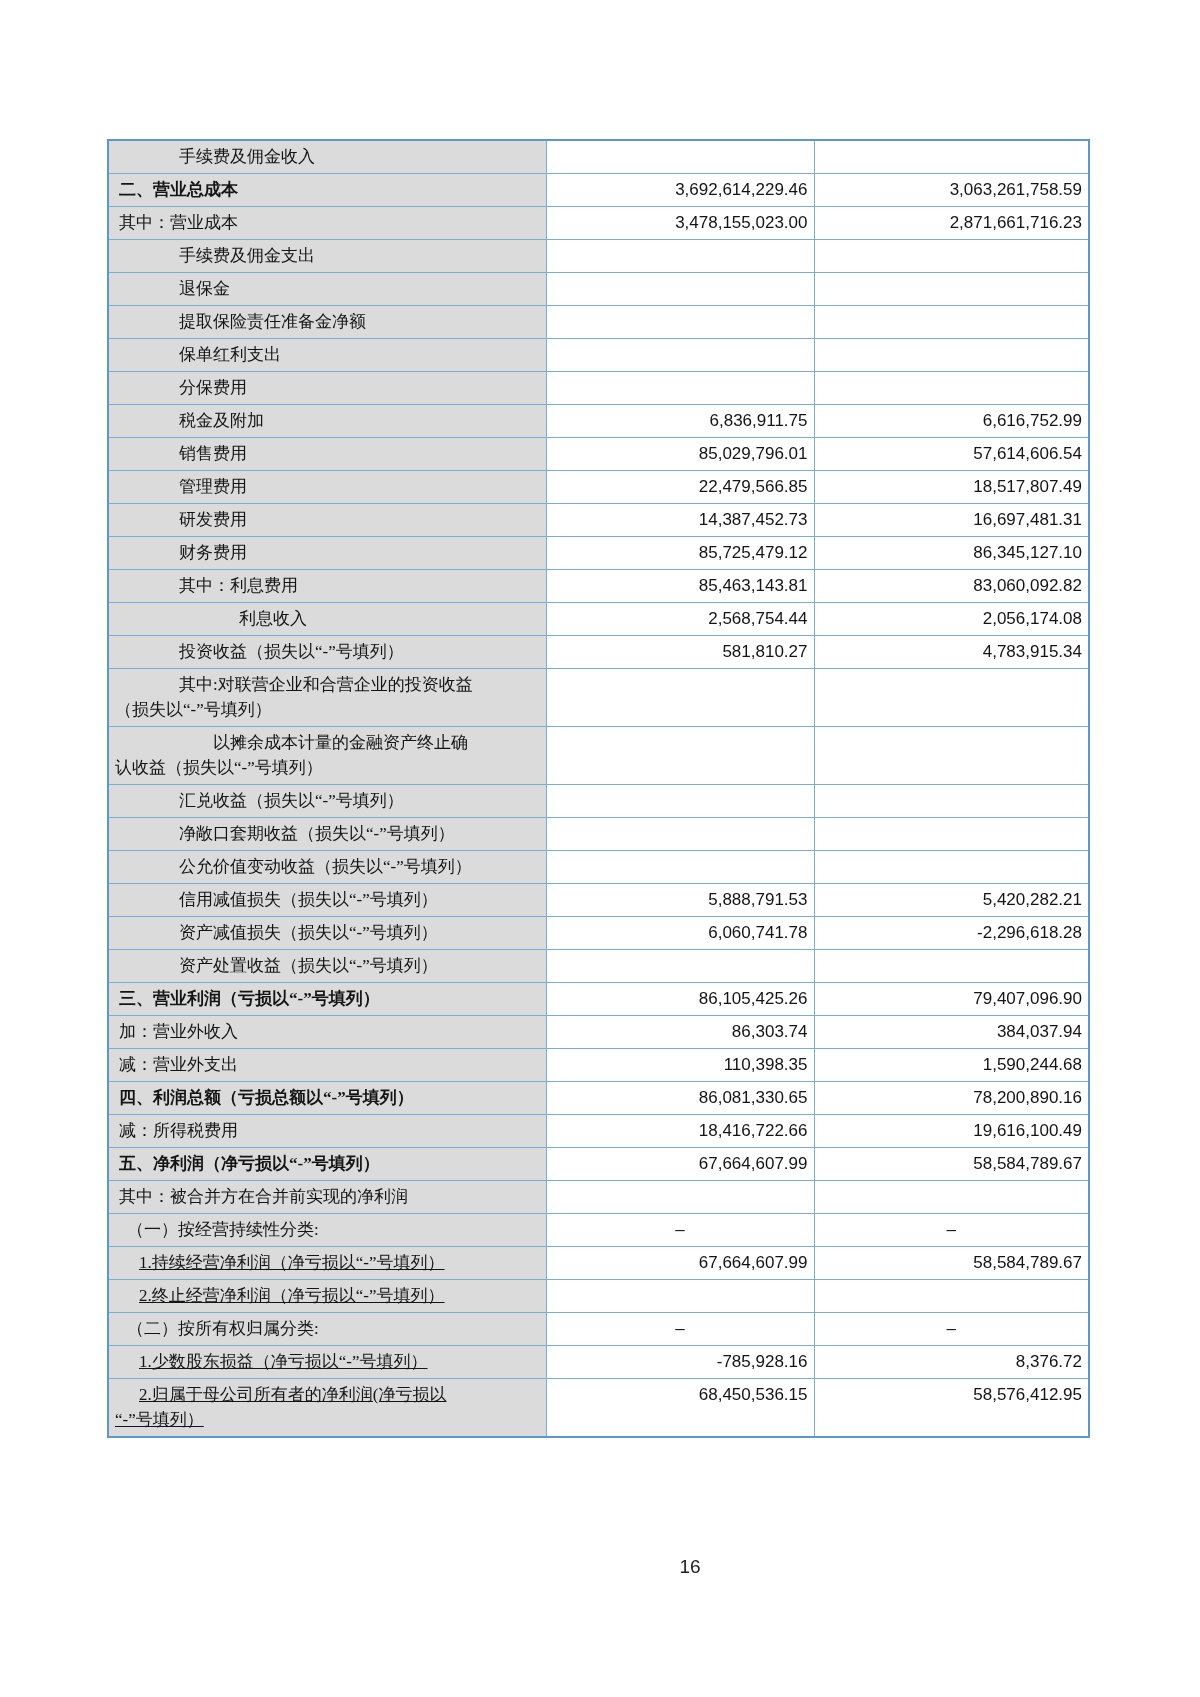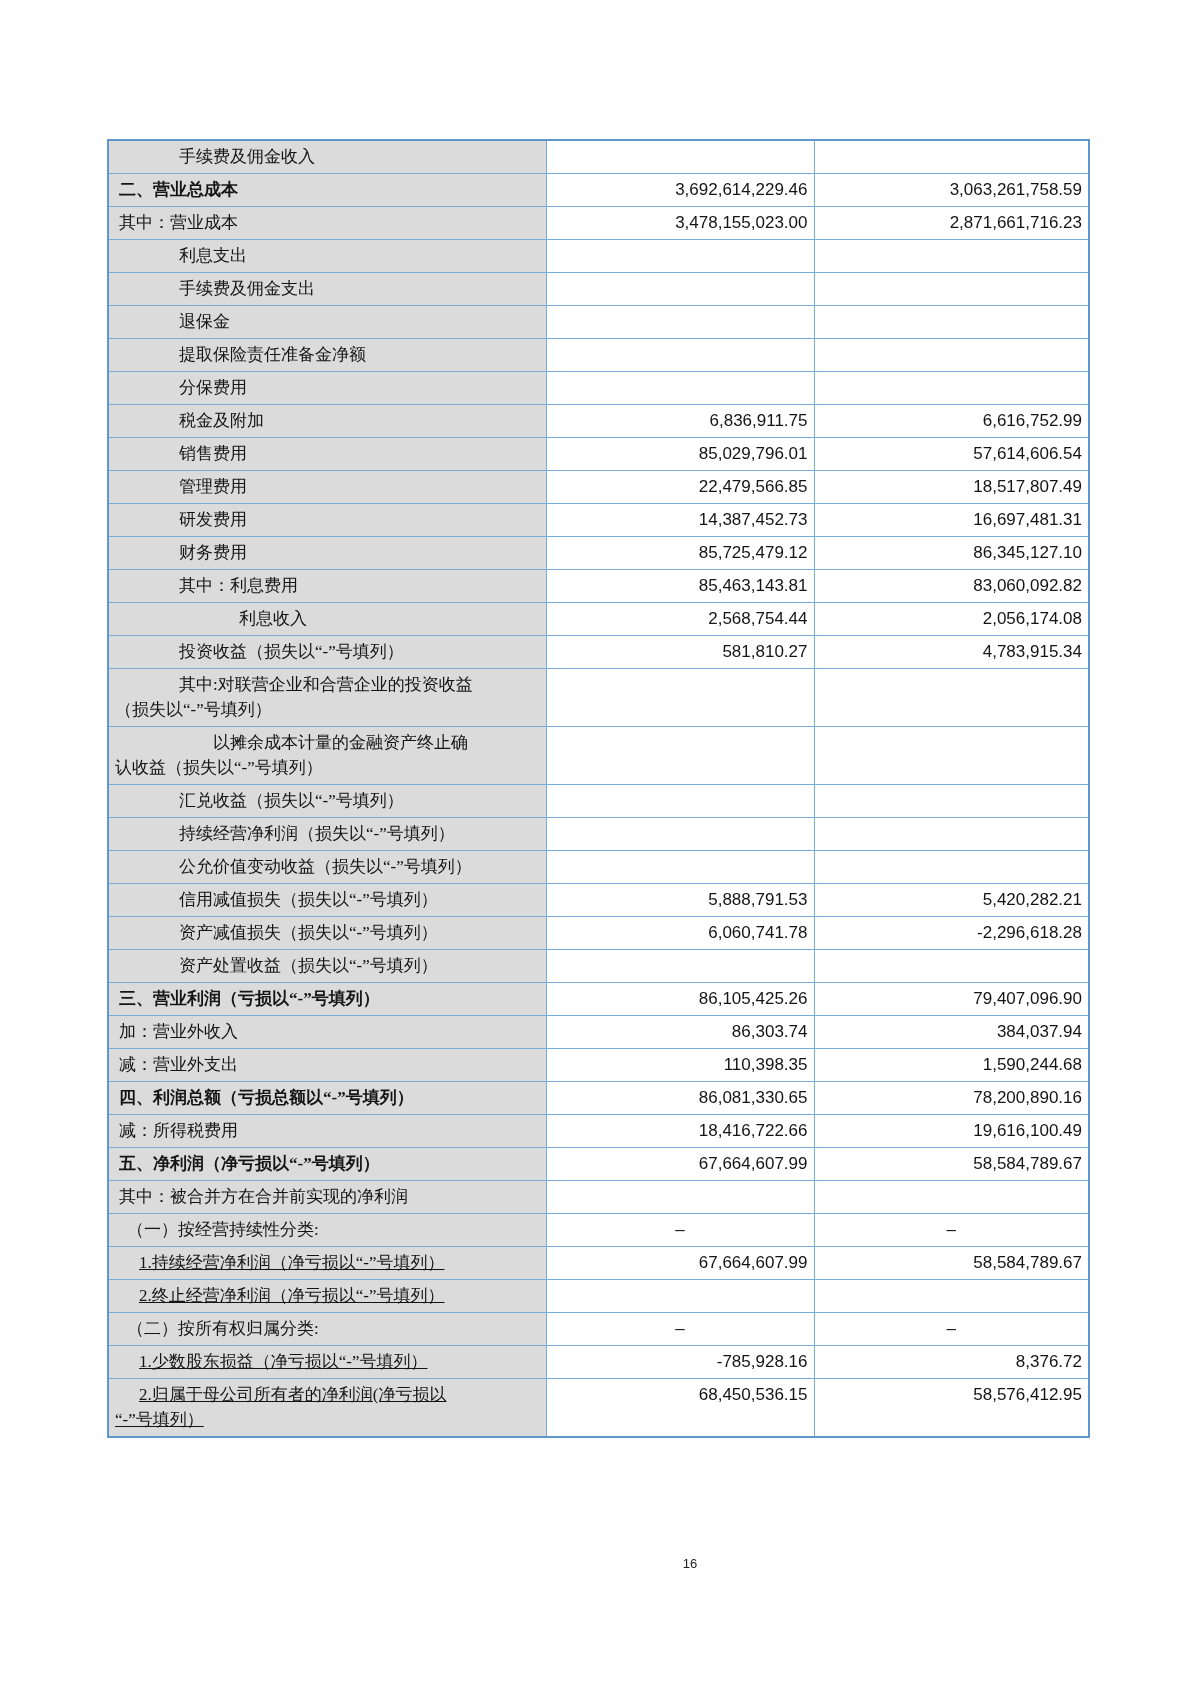--- a/index.html
+++ b/index.html
@@ -46,21 +46,21 @@
   .ind2{text-indent:24px;text-decoration:underline;}
   .ind3{text-indent:64px;}
   .ind4{text-indent:98px;margin-left:46px;}
   .ind5{text-indent:124px;}
   .page-number{
     position:absolute;
     top:1556px;left:660px;
     width:60px;
     text-align:center;
     font-family:"Liberation Sans", sans-serif;
-    font-size:13px;
+    font-size:19px;
     color:#222;
   }
 </style>
 </head>
 <body>
 
 <div class="page">
 
   <table class="fin">
     <colgroup>
@@ -78,36 +78,36 @@
           <td class="lbl ind0 bold">二、营业总成本</td>
           <td class="val">3,692,614,229.46</td>
           <td class="val">3,063,261,758.59</td>
         </tr>
         <tr>
           <td class="lbl ind0">其中：营业成本</td>
           <td class="val">3,478,155,023.00</td>
           <td class="val">2,871,661,716.23</td>
         </tr>
         <tr>
-          <td class="lbl ind3">利息支出</td>
-          <td class="val"></td>
-          <td class="val"></td>
-        </tr>
-        <tr>
           <td class="lbl ind3">手续费及佣金支出</td>
           <td class="val"></td>
           <td class="val"></td>
         </tr>
         <tr>
           <td class="lbl ind3">退保金</td>
           <td class="val"></td>
           <td class="val"></td>
         </tr>
         <tr>
           <td class="lbl ind3">提取保险责任准备金净额</td>
+          <td class="val"></td>
+          <td class="val"></td>
+        </tr>
+        <tr>
+          <td class="lbl ind3">保单红利支出</td>
           <td class="val"></td>
           <td class="val"></td>
         </tr>
         <tr>
           <td class="lbl ind3">分保费用</td>
           <td class="val"></td>
           <td class="val"></td>
         </tr>
         <tr>
           <td class="lbl ind3">税金及附加</td>
@@ -160,21 +160,21 @@
 认收益（损失以“-”号填列）</td>
           <td class="val"></td>
           <td class="val"></td>
         </tr>
         <tr>
           <td class="lbl ind3">汇兑收益（损失以“-”号填列）</td>
           <td class="val"></td>
           <td class="val"></td>
         </tr>
         <tr>
-          <td class="lbl ind3">持续经营净利润（损失以“-”号填列）</td>
+          <td class="lbl ind3">净敞口套期收益（损失以“-”号填列）</td>
           <td class="val"></td>
           <td class="val"></td>
         </tr>
         <tr>
           <td class="lbl ind3">公允价值变动收益（损失以“-”号填列）</td>
           <td class="val"></td>
           <td class="val"></td>
         </tr>
         <tr>
           <td class="lbl ind3">信用减值损失（损失以“-”号填列）</td>

